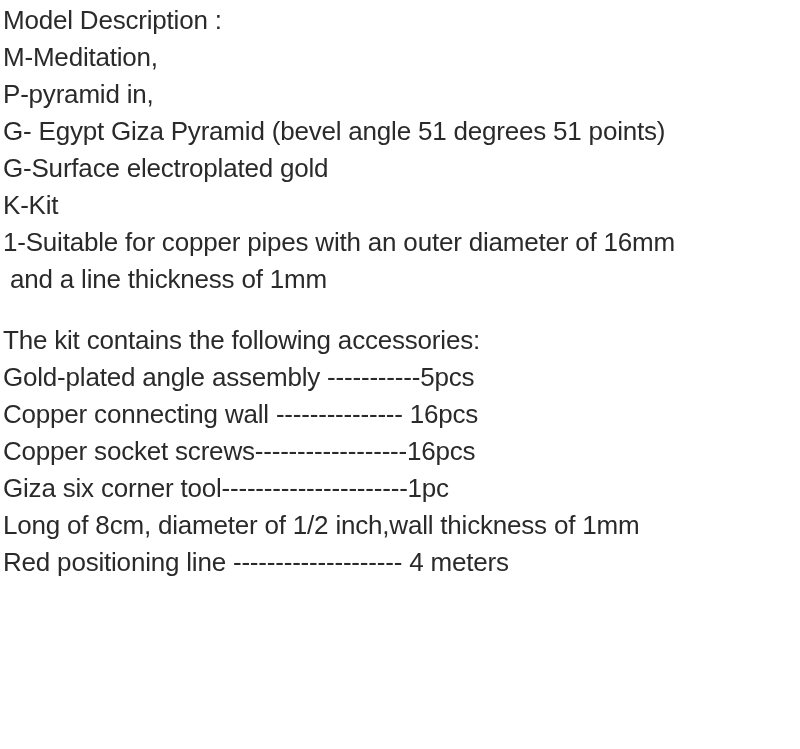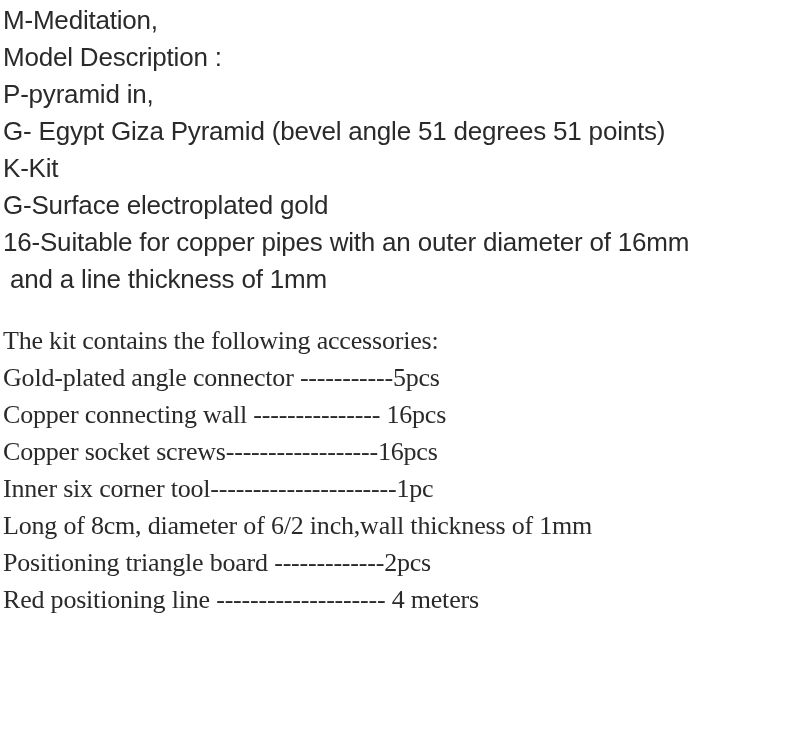--- a/index.html
+++ b/index.html
@@ -19,43 +19,41 @@
   }
   .line {
     margin: 0;
     font-size: 26px;
     line-height: 37px;
     white-space: pre-wrap;   
     letter-spacing: -0.2px;
   }
   .kit-section {
     margin-top: 24px;
-    font-family: Liberation Serif, serif;
   }
 </style>
 </head>
 <body>
 
 <div class="doc">
 
   <section>
+    <p class="line">Model Description :</p>
     <p class="line">M-Meditation,</p>
-    <p class="line">Model Description :</p>
     <p class="line">P-pyramid in,</p>
     <p class="line">G- Egypt Giza Pyramid (bevel angle 51 degrees 51 points)</p>
+    <p class="line">G-Surface electroplated gold</p>
     <p class="line">K-Kit</p>
-    <p class="line">G-Surface electroplated gold</p>
-    <p class="line">16-Suitable for copper pipes with an outer diameter of 16mm</p>
+    <p class="line">1-Suitable for copper pipes with an outer diameter of 16mm</p>
     <p class="line"> and a line thickness of 1mm</p>
   </section>
 
   <section class="kit-section">
     <p class="line">The kit contains the following accessories:</p>
-    <p class="line">Gold-plated angle connector -----------5pcs</p>
+    <p class="line">Gold-plated angle assembly -----------5pcs</p>
     <p class="line">Copper connecting wall --------------- 16pcs</p>
     <p class="line">Copper socket screws------------------16pcs</p>
-    <p class="line">Inner six corner tool----------------------1pc</p>
-    <p class="line">Long of 8cm, diameter of 6/2 inch,wall thickness of 1mm</p>
-    <p class="line">Positioning triangle board -------------2pcs</p>
+    <p class="line">Giza six corner tool----------------------1pc</p>
+    <p class="line">Long of 8cm, diameter of 1/2 inch,wall thickness of 1mm</p>
     <p class="line">Red positioning line -------------------- 4 meters</p>
   </section>
 
 </div>
 
 </body></html>

